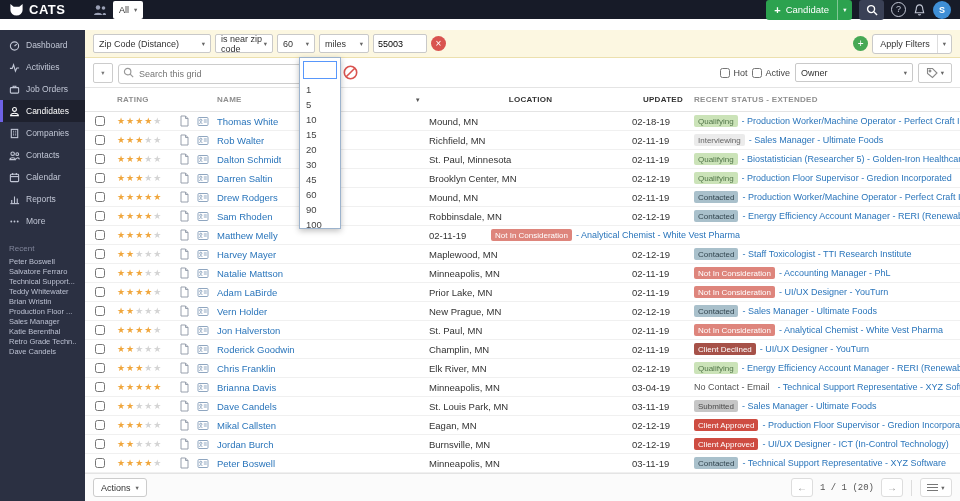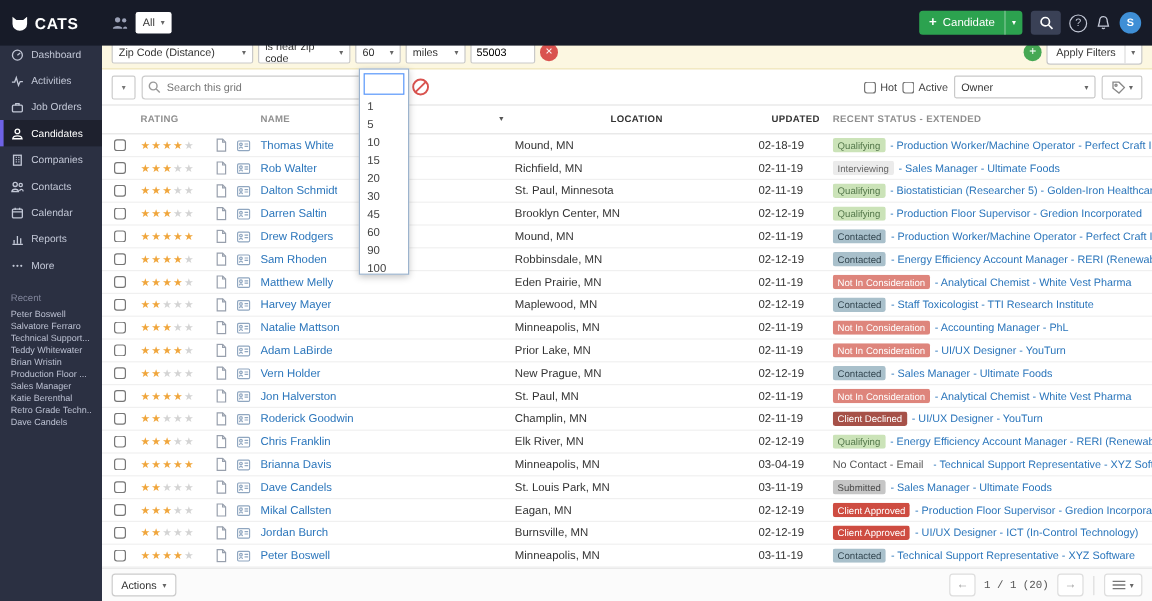--- a/index.html
+++ b/index.html
@@ -1,21 +1,21 @@
 <!DOCTYPE html>
 <html><head>
 <meta charset="utf-8">
 <style>
   * { margin:0; padding:0; box-sizing:border-box; }
   html,body { width:960px; height:501px; overflow:hidden; background:#fff;
     font-family:"Liberation Sans", sans-serif; }
   .app { position:relative; width:960px; height:501px; }
 
   
-  .topbar { position:absolute; top:0; left:0; right:0; height:38px; background:#171b28;
+  .topbar { position:absolute; top:0; left:0; right:0; height:19px; background:#171b28;
     display:flex; align-items:center; z-index:5; }
   .logo { width:85px; flex:none; display:flex; align-items:center; gap:5px; padding-left:9px;
     color:#fff; font-weight:bold; font-size:13px; letter-spacing:.5px; cursor:pointer; }
   .topbar-left { display:flex; align-items:center; gap:6px; margin-left:8px; }
   .chip { background:#fff; border:none; border-radius:2px; height:18px; font-size:9px; color:#333;
     display:flex; align-items:center; gap:5px; padding:0 6px; cursor:pointer; }
   .caret { font-size:6.5px; color:#666; }
   .topbar-right { margin-left:auto; display:flex; align-items:center; gap:7px; padding-right:9px; }
   .btn-green { display:flex; align-items:stretch; height:20px; background:#2ca24f; border-radius:3px;
     color:#fff; font-size:9.5px; cursor:pointer; }
@@ -43,21 +43,21 @@
   .recent-item { font-size:7.5px; color:#bcc1d2; line-height:10px; white-space:nowrap;
     overflow:hidden; cursor:pointer; }
 
   
   .main { position:absolute; top:30px; left:85px; right:0; bottom:0; display:flex; flex-direction:column; }
 
   .filterbar { height:28px; flex:none; background:#fcf7e1; border-bottom:1px solid #ece0ae;
     display:flex; align-items:center; gap:4px; padding:0 8px; }
   .f-select { height:19px; background:#fff; border:1px solid #c9c9c9; border-radius:2px; font-size:9px;
     color:#333; display:flex; align-items:center; justify-content:space-between; padding:0 5px; cursor:pointer; }
-  .w-field{width:118px;} .w-op{width:77px;} .w-dist{width:38px;} .w-unit{width:50px;}
+  .w-field{width:118px;} .w-op{width:58px;} .w-dist{width:38px;} .w-unit{width:50px;}
   .f-input { height:19px; width:54px; border:1px solid #c9c9c9; border-radius:2px; font-size:9px; padding:0 4px; }
   .circle-btn { width:15px; height:15px; border:none; border-radius:50%; color:#fff; font-size:10px;
     line-height:1; display:flex; align-items:center; justify-content:center; cursor:pointer; flex:none; }
   .c-red{background:#d9534f;} .c-green{background:#46a854;}
   .spacer{flex:1;}
   .apply-btn { height:20px; background:#fff; border:1px solid #c9c9c9; border-radius:3px; font-size:9px;
     color:#333; display:flex; align-items:stretch; cursor:pointer; }
   .apply-btn .seg-main{display:flex; align-items:center; padding:0 7px;}
   .apply-btn .seg-caret{display:flex; align-items:center; padding:0 5px; border-left:1px solid #ddd; font-size:6.5px; color:#666;}
 
@@ -614,21 +614,20 @@
             <svg width="12" height="11" viewBox="0 0 12 11" fill="none" stroke="#8fa6c0" stroke-width="1">
               <rect x="1" y="1.5" width="10" height="8" rx="1"></rect>
               <circle cx="3.8" cy="4.3" r="1.1"></circle>
               <path d="M2.5 7.8c.2-1.6 2.4-1.6 2.6 0"></path>
               <path d="M6.8 4h3M6.8 6h3"></path>
             </svg>
           </span>
           <span class="col-name">
             <a class="name-link" href="#">Matthew Melly</a>
           </span>
-          <span class="col-loc">Eden Prairie, MN</span>
           <span class="col-upd">02-11-19</span>
           <span class="col-status">
             <span class="badge" style="background: rgb(222, 133, 124); color: rgb(255, 255, 255);">Not In Consideration</span>
             <a class="detail" href="#">- Analytical Chemist - White Vest Pharma</a>
           </span>
         </div>
 
         <div class="trow">
           <span class="col-check">
             <input type="checkbox" style="">

